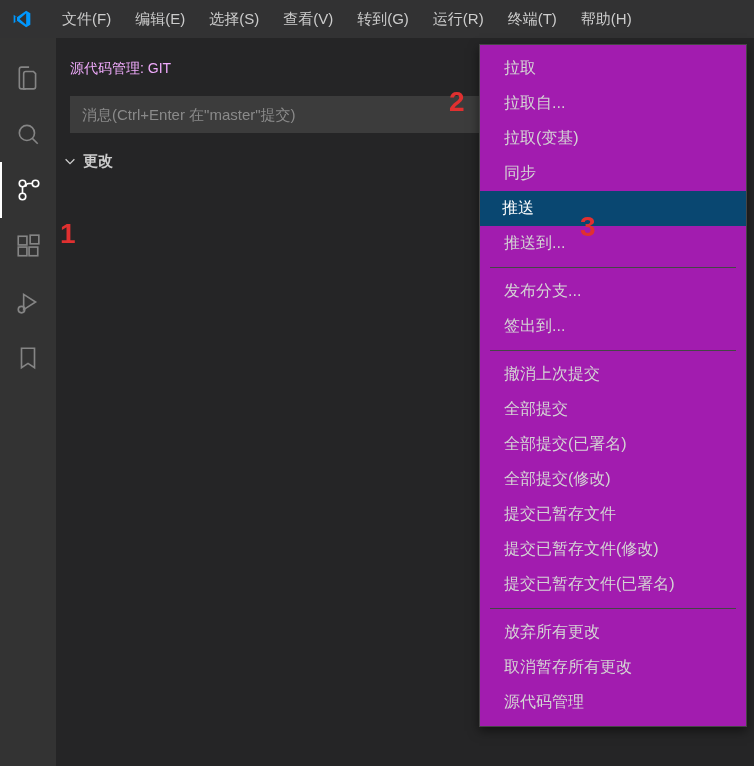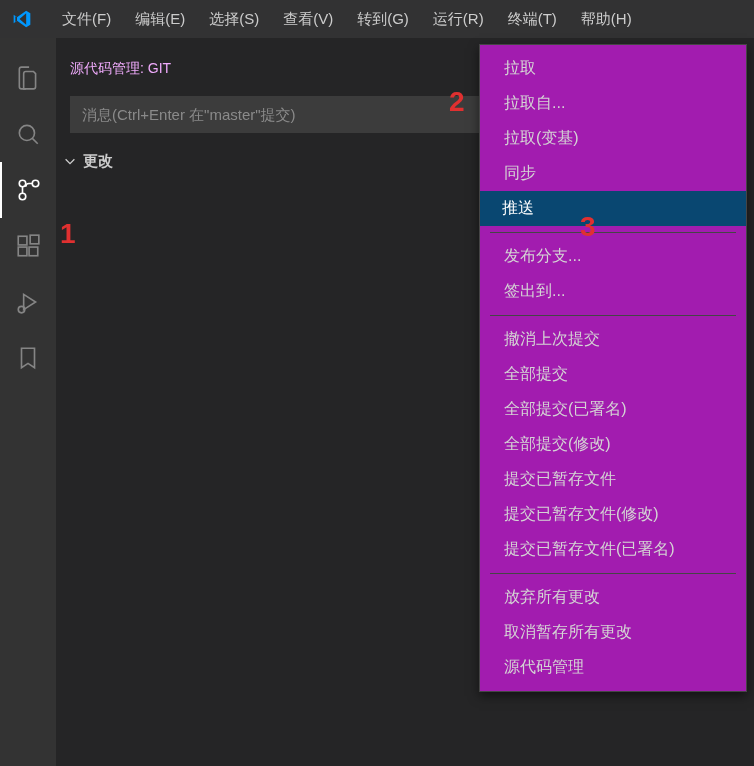--- a/index.html
+++ b/index.html
@@ -281,20 +281,21 @@
     </div>
   </div>
 </div>
 
 <div class="context-menu" id="context-menu">
     <div class="menu-option">拉取</div>
     <div class="menu-option">拉取自...</div>
     <div class="menu-option">拉取(变基)</div>
     <div class="menu-option">同步</div>
     <div class="menu-option highlighted">推送</div>
+    <div class="menu-option">推送到...</div>
     <div class="menu-separator"></div>
     <div class="menu-option">发布分支...</div>
     <div class="menu-option">签出到...</div>
     <div class="menu-separator"></div>
     <div class="menu-option">撤消上次提交</div>
     <div class="menu-option">全部提交</div>
     <div class="menu-option">全部提交(已署名)</div>
     <div class="menu-option">全部提交(修改)</div>
     <div class="menu-option">提交已暂存文件</div>
     <div class="menu-option">提交已暂存文件(修改)</div>

